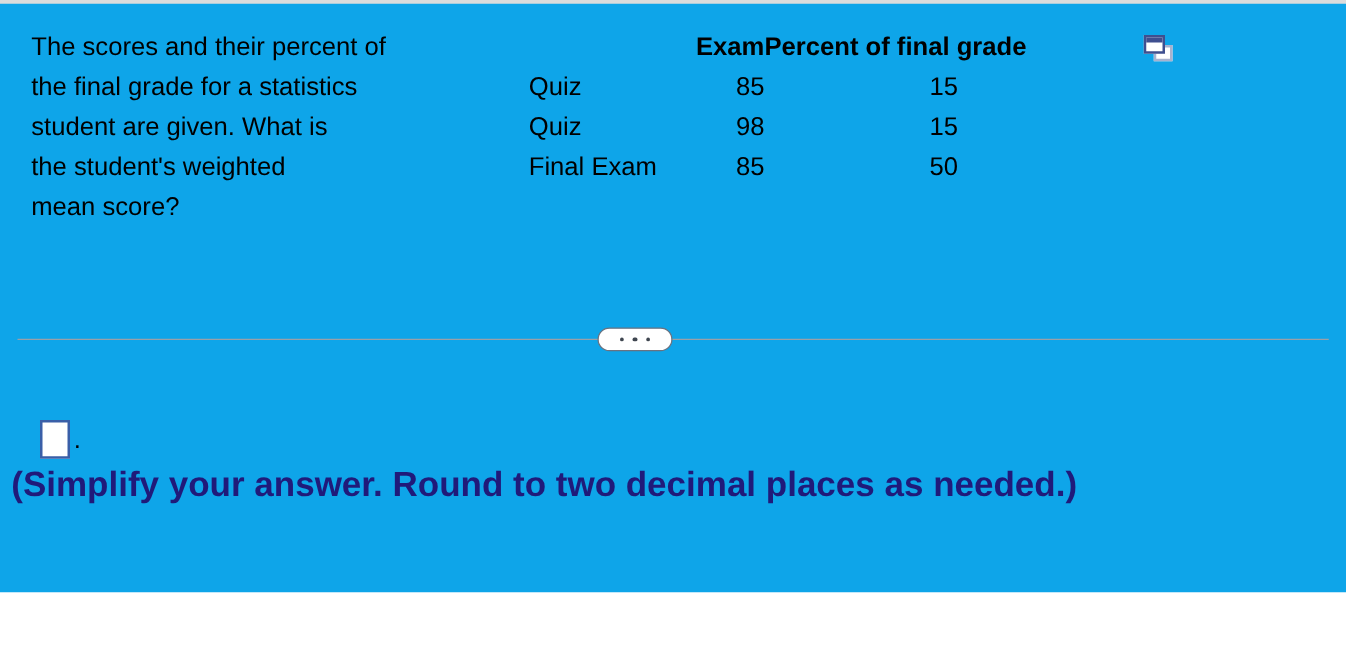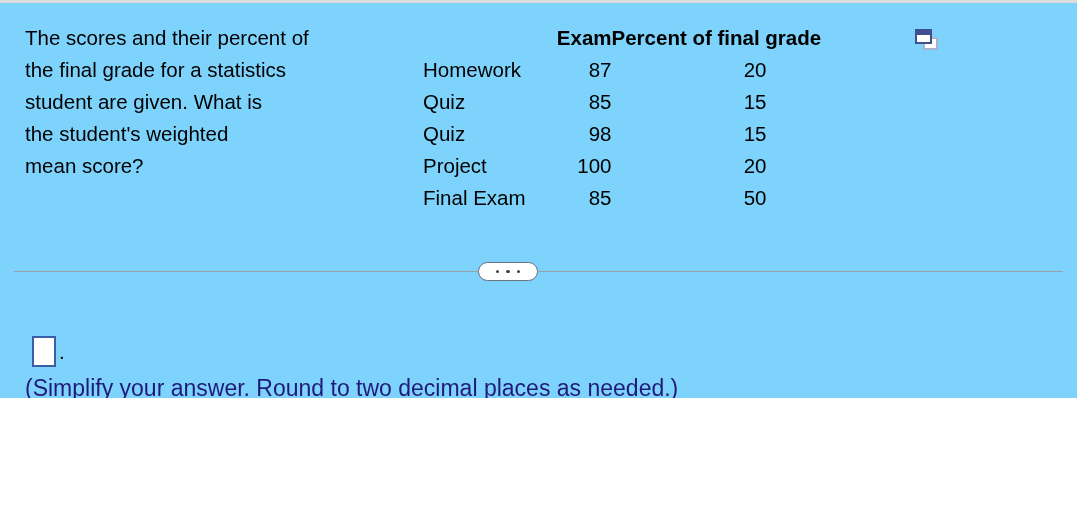--- a/index.html
+++ b/index.html
@@ -8,22 +8,22 @@
     padding: 0;
     background: #ffffff;
   }
   body {
     font-family: "Liberation Sans", sans-serif;
     -webkit-font-smoothing: antialiased;
   }
   #page {
     position: relative;
     width: 1077px;
-    height: 398px;
-    background: #7dd3fc;
+    height: 474px;
+    background: #0ea5e9;
     overflow: hidden;
   }
 
   
   .top-edge {
     position: absolute;
     left: 0;
     top: 0;
     width: 1077px;
     height: 3px;
@@ -184,26 +184,27 @@
     padding: 0;
     font-family: "Liberation Sans", sans-serif;
     font-size: 19px;
     text-align: center;
     color: #000000;
     outline: none;
     vertical-align: middle;
   }
   .answer-hint {
     position: absolute;
-    left: 25px;
+    left: 9px;
     top: 374px;
-    font-size: 23px;
+    font-size: 28px;
     line-height: 28px;
     color: #201a7a;
     white-space: nowrap;
+    font-weight: bold;
   }
 </style>
 </head>
 <body>
 
 <div id="page">
 
   <div class="top-edge"></div>
 
   <div class="prompt">The scores and their percent of
@@ -221,41 +222,29 @@
         <th class="popout-cell">
           <span class="popout-icon">
             <span class="win-back"></span>
             <span class="win-front"></span>
           </span>
         </th>
       </tr>
     </thead>
     <tbody>
       <tr>
-        <td class="col-label">Homework</td>
-        <td class="col-score">87</td>
-        <td class="col-percent">20</td>
-        <td class="popout-cell"></td>
-      </tr>
-      <tr>
         <td class="col-label">Quiz</td>
         <td class="col-score">85</td>
         <td class="col-percent">15</td>
         <td class="popout-cell"></td>
       </tr>
       <tr>
         <td class="col-label">Quiz</td>
         <td class="col-score">98</td>
         <td class="col-percent">15</td>
-        <td class="popout-cell"></td>
-      </tr>
-      <tr>
-        <td class="col-label">Project</td>
-        <td class="col-score">100</td>
-        <td class="col-percent">20</td>
         <td class="popout-cell"></td>
       </tr>
       <tr>
         <td class="col-label">Final Exam</td>
         <td class="col-score">85</td>
         <td class="col-percent">50</td>
         <td class="popout-cell"></td>
       </tr>
     </tbody>
   </table>

